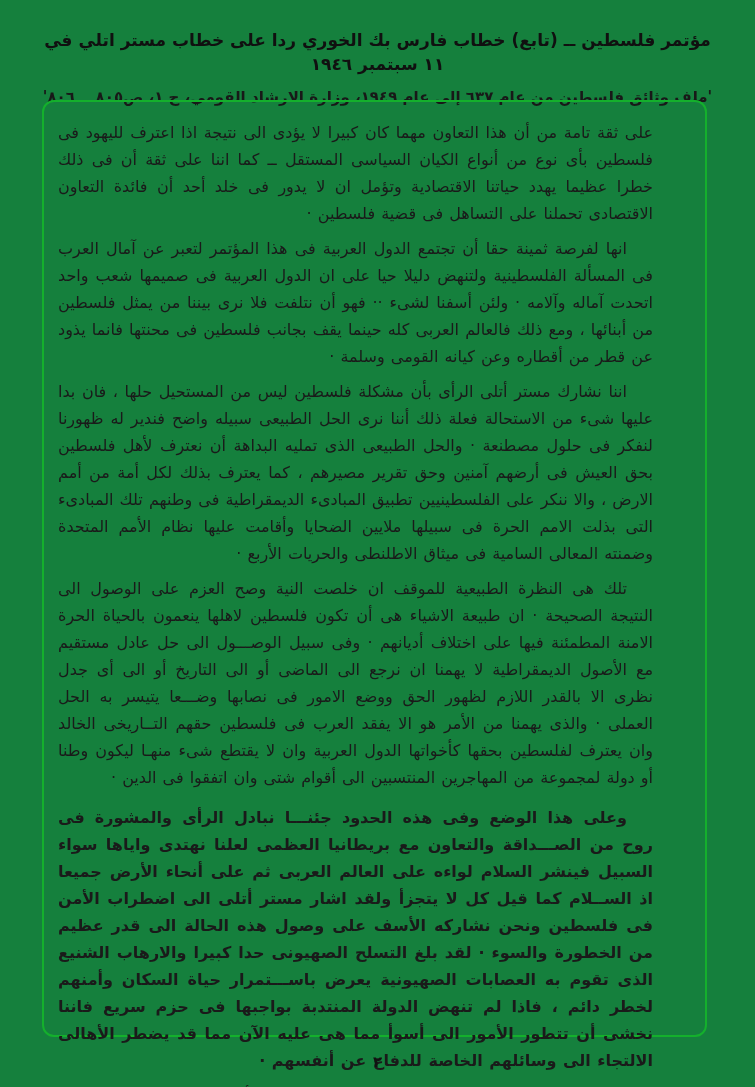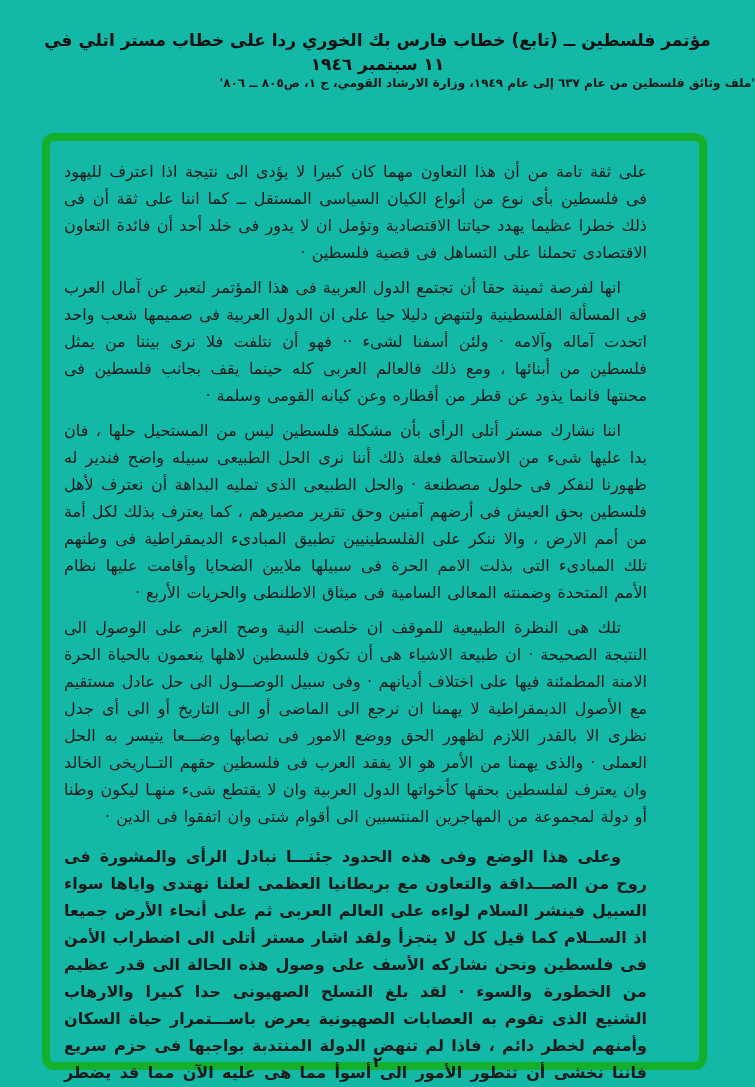--- a/index.html
+++ b/index.html
@@ -4,21 +4,21 @@
 <style>
   html, body {
     margin: 0;
     padding: 0;
     background: #ffffff;
   }
   .page {
     position: relative;
     width: 755px;
     height: 1087px;
-    background: #14b8a6;
+    background: #15803d;
     font-family: "DejaVu Sans", sans-serif;
     color: #161616;
     overflow: hidden;
   }
   .header {
     position: absolute;
     top: 28px;
     left: 0;
     right: 0;
     direction: rtl;
@@ -26,37 +26,35 @@
   }
   .doc-title {
     font-size: 17px;
     font-weight: bold;
     letter-spacing: 0.2px;
     color: #101010;
     line-height: 24px;
     padding: 0 40px;
   }
   .doc-source {
-    margin-top: 0;
-    font-size: 12px;
+    margin-top: 12px;
+    font-size: 15px;
     font-weight: bold;
     color: #181818;
-    text-align: right;
   }
   .frame {
     position: absolute;
     left: 42px;
     top: 100px;
     width: 665px;
     height: 937px;
     box-sizing: border-box;
-    border: 8px solid #000000;
+    border: 2px solid #000000;
     border-radius: 12px;
     background: transparent;
-    margin-top: 33px;
   }
   .text-block {
     position: absolute;
     top: 17px;
     right: 52px;
     left: 14px;
     direction: rtl;
     text-align: justify;
     font-size: 16px;
     line-height: 27px;

